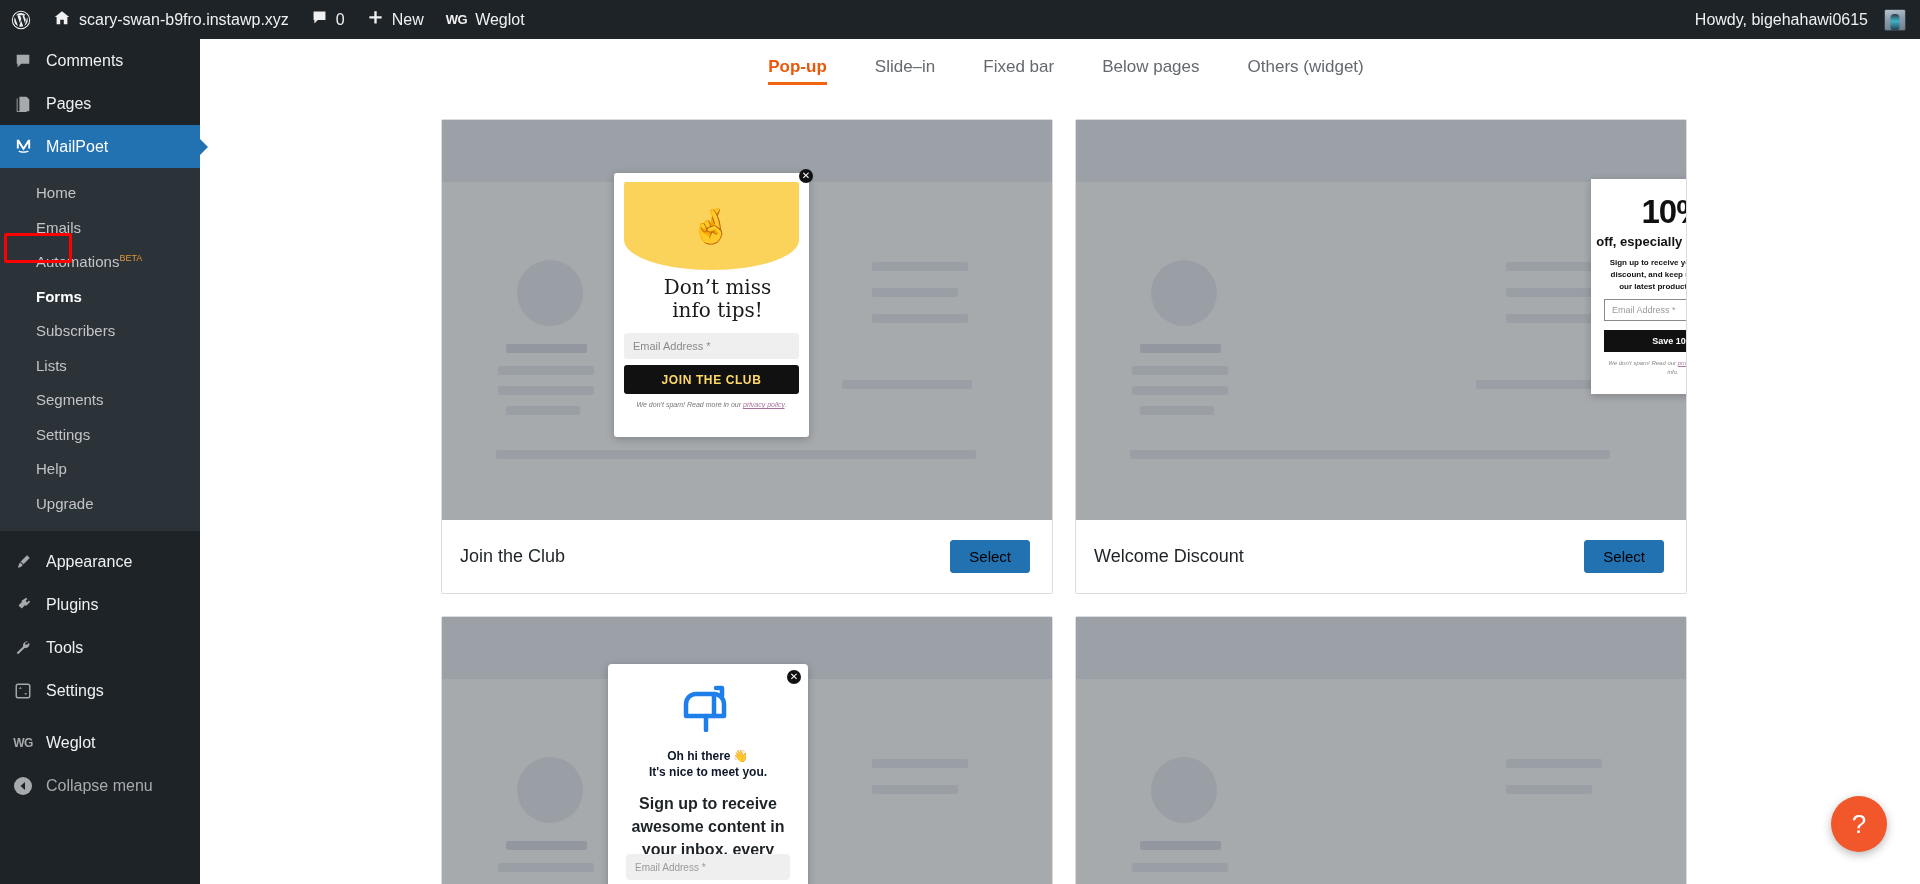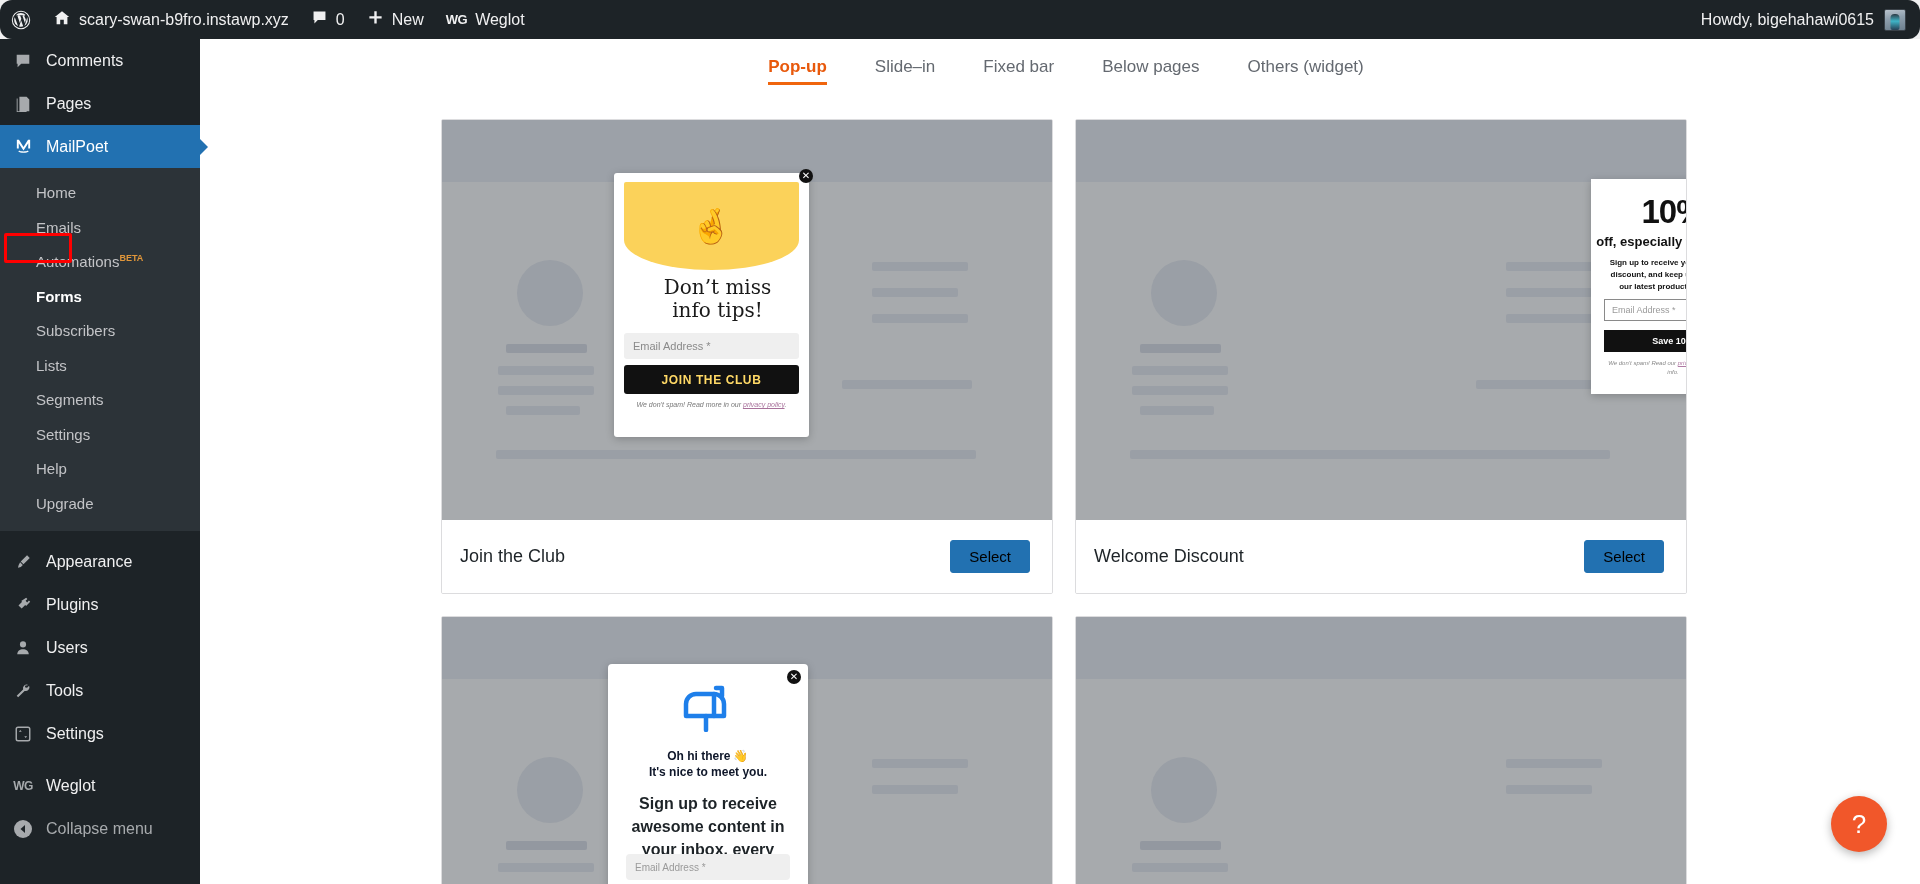--- a/index.html
+++ b/index.html
@@ -12,31 +12,30 @@
 
   
   #adminbar {
     position: absolute; top: 0; left: 0;
     width: 1920px; height: 39px;
     background: #1d2327;
     color: #f0f0f1;
     display: flex; align-items: center;
     font-size: 16px;
     z-index: 50;
-    border-radius: 12px;
   }
   .ab-item {
     display: flex; align-items: center; gap: 8px;
     height: 39px; padding: 0 11px;
     color: #f0f0f1; white-space: nowrap;
   }
   .ab-item .lbl { font-size: 16px; color: #f0f0f1; }
   .ab-spacer { flex: 1 1 auto; }
   .wp-logo svg { display:block; }
-  .ab-right { display:flex; align-items:center; gap:10px; padding-right:14px;text-align:center;}
+  .ab-right { display:flex; align-items:center; gap:16px; padding-right:14px;text-align:center;}
   .avatar {
     width: 22px; height: 22px; border-radius: 2px;
     background: linear-gradient(170deg,#b9c3cc 0%,#8fa0ae 40%,#6d7f8e 100%);
     position: relative; overflow: hidden;
     border: 1px solid #3a4148;
   }
   .avatar::after{
     content:""; position:absolute; left:50%; top:4px; transform:translateX(-50%);
     width:9px; height:16px; border-radius:4px 4px 2px 2px;
     background: linear-gradient(180deg,#2e3b46 0%, #3fb4c7 45%, #274055 100%);
@@ -71,21 +70,21 @@
     border-style: solid; border-width: 8px 0 8px 8px;
     border-color: transparent transparent transparent #2271b1;
   }
   .submenu { background: #2c3338; padding: 8px 0 10px 0; }
   .submenu a {
     display:block; padding: 6px 0 6px 36px;
     color:#c3c4c7; font-size: 15px; line-height: 1.5;
     text-decoration:none;
   }
   .submenu a.sel { color:#fff; font-weight:700; }
-  .submenu a sup { font-size: 9px; color:#e0963a; vertical-align: super; font-weight:700;margin-top:8px;}
+  .submenu a sup { font-size: 9px; color:#e0963a; vertical-align: super; font-weight:400;margin-top:8px;}
   .menu-sep { height: 9px; background: #1d2327; }
   .forms-highlight {
     position: absolute; left: 4px; top: 194px;
     width: 68px; height: 30px;
     border: 3px solid #ff0000; border-radius: 2px;
     pointer-events: none; z-index: 5;
   }
   .collapse .mi-icon .circ {
     width:18px; height:18px; border-radius:50%; background:#a7aaad;
     display:flex; align-items:center; justify-content:center;
@@ -335,29 +334,20 @@
     <span class="mi-icon">
       <svg width="18" height="18" viewBox="0 0 20 20" fill="currentColor">
           <path d="M13.5 2l1.4 1.4-2 2 1.7 1.7 2-2L18 6.5l-4.5 4.5-1-1-4 4-3.5-3.5 4-4-1-1z"></path>
         </svg>
     </span>
     <span class="lbl">Plugins</span>
   </div>
   <div class="menu-item">
     <span class="mi-icon">
       <svg width="18" height="18" viewBox="0 0 20 20" fill="currentColor">
-          <circle cx="10" cy="6" r="3.4"></circle>
-          <path d="M3.6 17c0-3.6 2.9-5.6 6.4-5.6s6.4 2 6.4 5.6z"></path>
-        </svg>
-    </span>
-    <span class="lbl">Users</span>
-  </div>
-  <div class="menu-item">
-    <span class="mi-icon">
-      <svg width="18" height="18" viewBox="0 0 20 20" fill="currentColor">
           <path d="M15.8 3.2a4.2 4.2 0 0 0-5.7 5L3 15.4 4.6 17l7.2-7.1a4.2 4.2 0 0 0 5-5.7l-2.3 2.3-1.9-.5-.5-1.9z"></path>
         </svg>
     </span>
     <span class="lbl">Tools</span>
   </div>
   <div class="menu-item">
     <span class="mi-icon">
       <svg width="18" height="18" viewBox="0 0 20 20" fill="currentColor">
           <rect x="2.5" y="2.5" width="15" height="15" rx="2" fill="none" stroke="currentColor" stroke-width="1.6"></rect>
           <path d="M7 5.6v8.8M7 5.6l-1.6 2h3.2zM13 14.4V5.6M13 14.4l-1.6-2h3.2z"></path>

